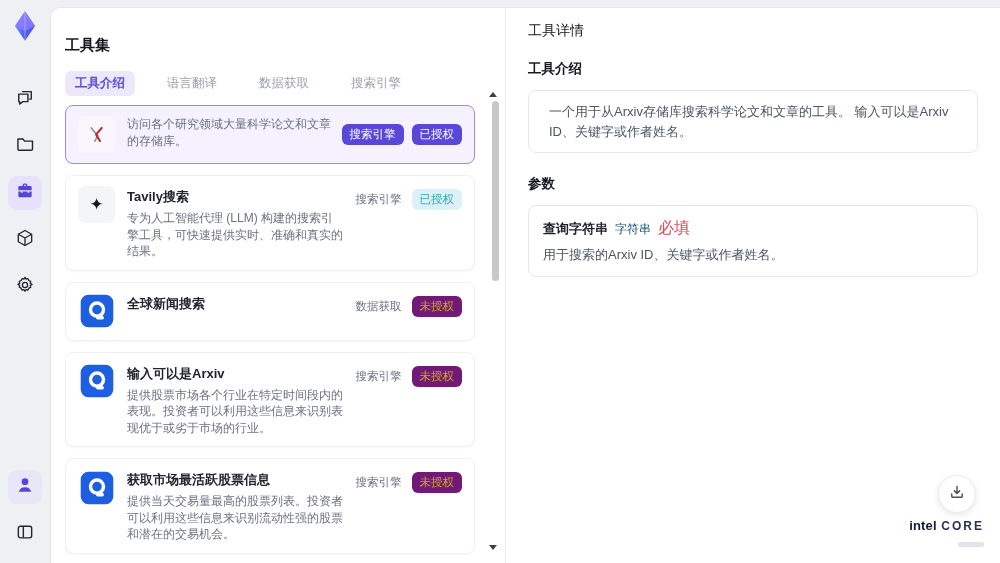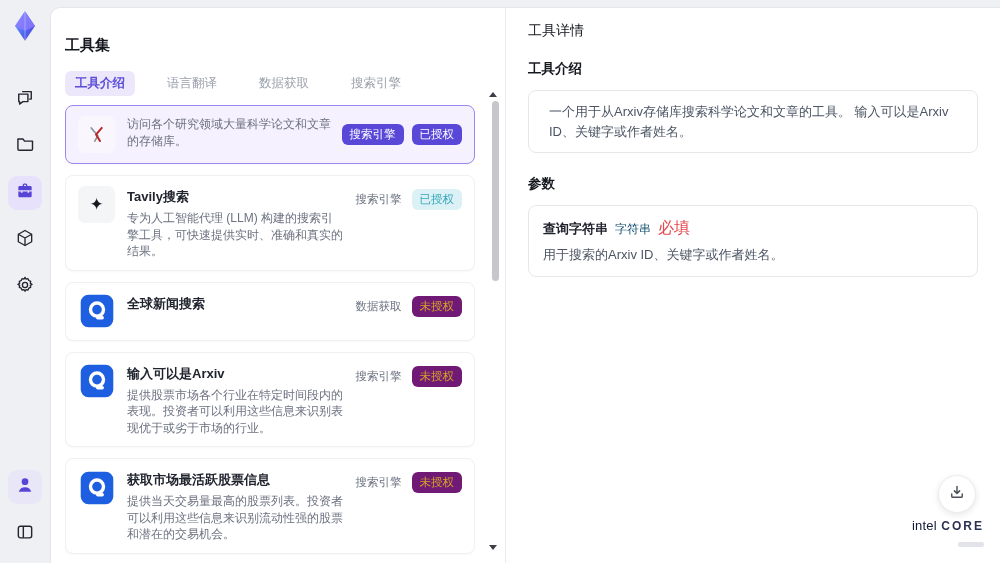--- a/index.html
+++ b/index.html
@@ -60,21 +60,21 @@
   .param-line{display:flex;align-items:baseline;gap:7px;margin-bottom:7px}
   .param-name{font-size:13px;font-weight:bold;color:#20242e}
   .param-type{font-size:12px;color:#0c4a6e}
   .param-required{font-size:16px;color:#e5484d}
   .param-desc{font-size:13px;color:#4b5563}
 
   
   .fab{position:absolute;right:24px;bottom:50px;width:38px;height:38px;border-radius:50%;background:#fff;border:1px solid #ececef;box-shadow:0 2px 6px rgba(20,20,40,.10);display:flex;align-items:center;justify-content:center;cursor:pointer}
   .fab svg{width:18px;height:18px}
   .brand{position:absolute;right:16px;bottom:12px;text-align:right;line-height:1.05}
-  .brand .b1{font-size:13px;font-weight:normal;color:#121a38;letter-spacing:.2px}
+  .brand .b1{font-size:13px;font-weight:bold;color:#121a38;letter-spacing:.2px}
   .brand .b2{font-size:12px;font-weight:700;color:#2a3150;letter-spacing:2px}
   .brand .b3{display:inline-block;width:26px;height:5px;background:#e3e4e9;border-radius:2px;margin-top:2px}
 </style>
 </head>
 <body>
 
 <div class="sidebar">
   <div class="logo">
     <svg viewBox="0 0 24 24">
       <defs>

